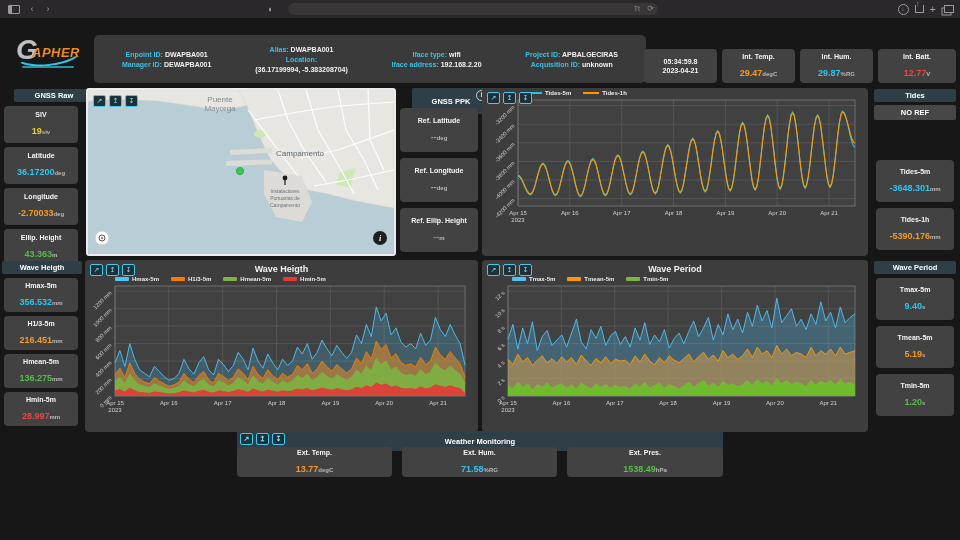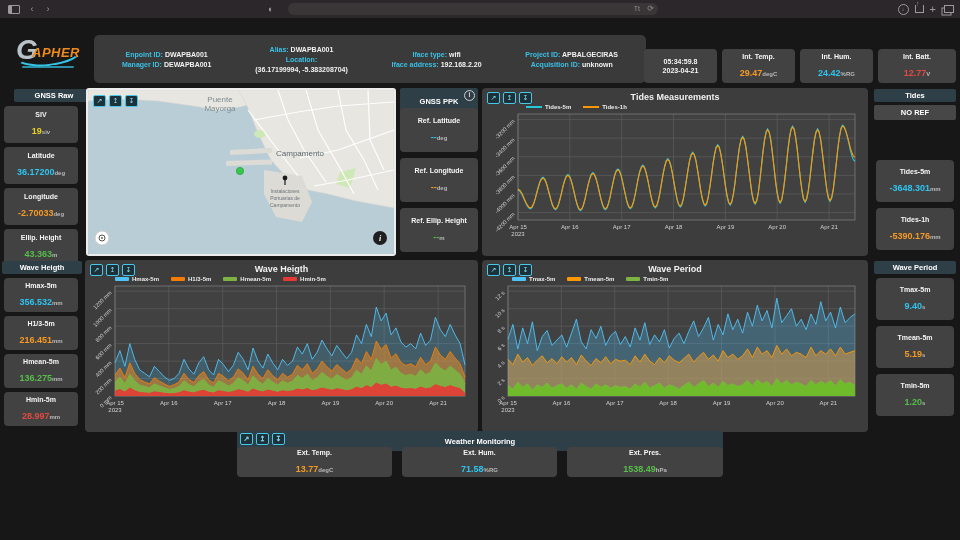--- a/index.html
+++ b/index.html
@@ -106,21 +106,21 @@
   <div class="card" style="left:644px;top:31px;width:73px;height:34px;">
     <div class="lab">05:34:59.8</div>
     <div class="lab">2023-04-21</div>
   </div>
   <div class="card" style="left:722px;top:31px;width:73px;height:34px;">
     <div class="lab">Int. Temp.</div>
     <div class="vrow"><span class="val c-orange">29.47</span><span class="unit">degC</span></div>
   </div>
   <div class="card" style="left:800px;top:31px;width:73px;height:34px;">
     <div class="lab">Int. Hum.</div>
-    <div class="vrow"><span class="val c-cyan">24.42</span><span class="unit">%RG</span></div>
+    <div class="vrow"><span class="val c-cyan">29.87</span><span class="unit">%RG</span></div>
   </div>
   <div class="card" style="left:878px;top:31px;width:78px;height:34px;">
     <div class="lab">Int. Batt.</div>
     <div class="vrow"><span class="val c-red">12.77</span><span class="unit">V</span></div>
   </div>
 
   <div class="phead" style="left:14px;top:71px;width:80px;height:13px;">
       <span>GNSS Raw</span>
     </div>
   <div class="card" style="left:4px;top:88px;width:74px;height:37px;">
@@ -201,21 +201,21 @@
         <text x="292" y="151" font-size="8" fill="#ffffff" text-anchor="middle" font-family="Liberation Serif, serif" font-style="italic" font-weight="bold">i</text>
       </g>
     </svg>
     <div class="ibtns" style="left:5px;top:5px;">
       <div class="ibtn">↗</div>
       <div class="ibtn">↥</div>
       <div class="ibtn">↧</div>
     </div>
   </div>
 
-  <div class="phead" style="left:400px;top:70px;width:78px;height:26px;">
+  <div class="phead" style="left:412px;top:70px;width:78px;height:26px;">
     <span>GNSS PPK</span>
     <div class="info-circ" style="position:absolute;right:3px;top:2px;">i</div>
   </div>
   <div class="card" style="left:400px;top:90px;width:78px;height:44px;">
     <div class="lab">Ref. Latitude</div>
     <div class="vrow"><span class="val c-cyan">--</span><span class="unit">deg</span></div>
   </div>
   <div class="card" style="left:400px;top:140px;width:78px;height:44px;">
     <div class="lab">Ref. Longitude</div>
     <div class="vrow"><span class="val c-orange">--</span><span class="unit">deg</span></div>
@@ -224,21 +224,20 @@
     <div class="lab">Ref. Ellip. Height</div>
     <div class="vrow"><span class="val c-green">--</span><span class="unit">m</span></div>
   </div>
 
   <div class="chart-panel" style="left:482px;top:70px;width:386px;height:168px;">
     <div class="ibtns" style="left:5px;top:4px;">
       <div class="ibtn">↗</div>
       <div class="ibtn">↥</div>
       <div class="ibtn">↧</div>
     </div>
-    <div class="chart-title">Tides Measurements</div>
     <div class="legend">
       <span class="lg-item">
           <span class="lg-line" style="background: rgb(38, 198, 218);"></span>
           <span>Tides-5m</span>
         </span>
       <span class="lg-item">
           <span class="lg-line" style="background: rgb(255, 152, 0);"></span>
           <span>Tides-1h</span>
         </span>
     </div>

